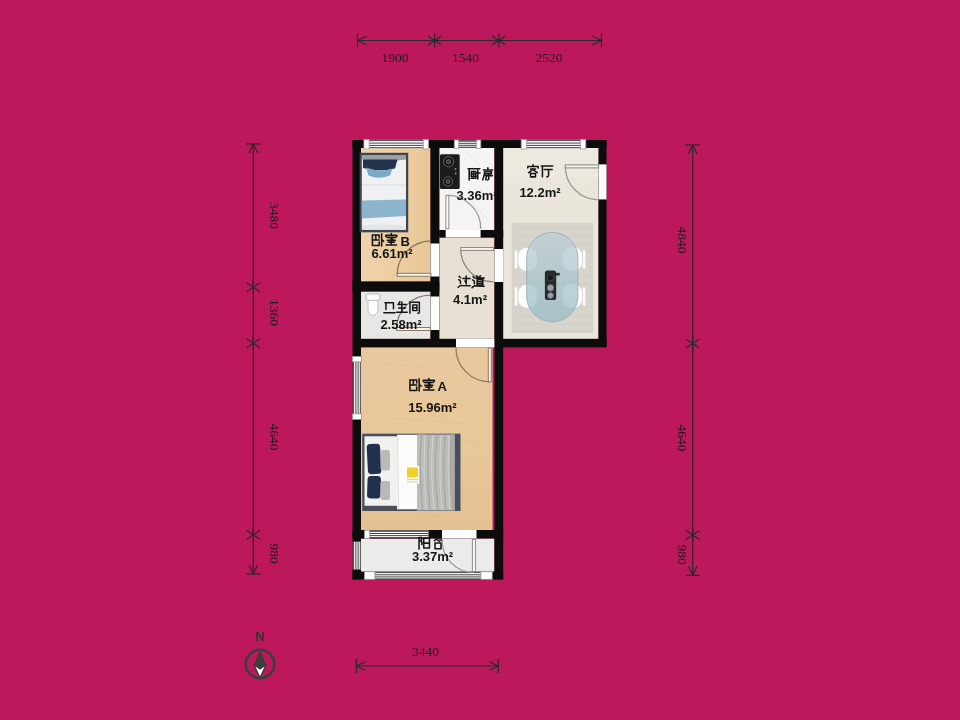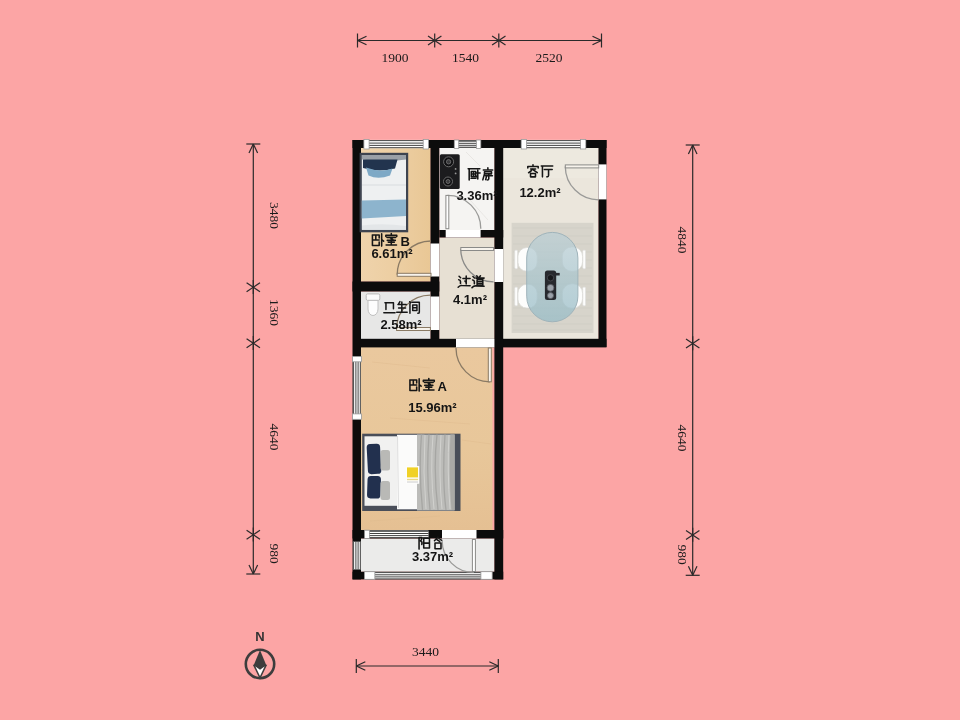--- a/index.html
+++ b/index.html
@@ -1,16 +1,16 @@
 <!DOCTYPE html>
 <html><head>
 <meta charset="utf-8">
 <style>
   html,body{margin:0;padding:0;background:#ffffff;}
-  .canvas{position:relative;width:960px;height:720px;background:#fca5a5;overflow:hidden;
+  .canvas{position:relative;width:960px;height:720px;background:#be185d;overflow:hidden;
           font-family:"Liberation Sans",sans-serif;}
   svg{position:absolute;left:0;top:0;}
   text{font-family:"Liberation Serif",serif;}
   .dim{font-family:"Liberation Serif",serif;font-size:13.5px;fill:#1b1b1b;}
   .area{font-family:"Liberation Sans",sans-serif;font-size:13px;font-weight:700;fill:#141414;}
   .latin{font-family:"Liberation Sans",sans-serif;font-size:13px;font-weight:700;fill:#141414;}
 </style>
 </head>
 <body>
 <div class="canvas">

